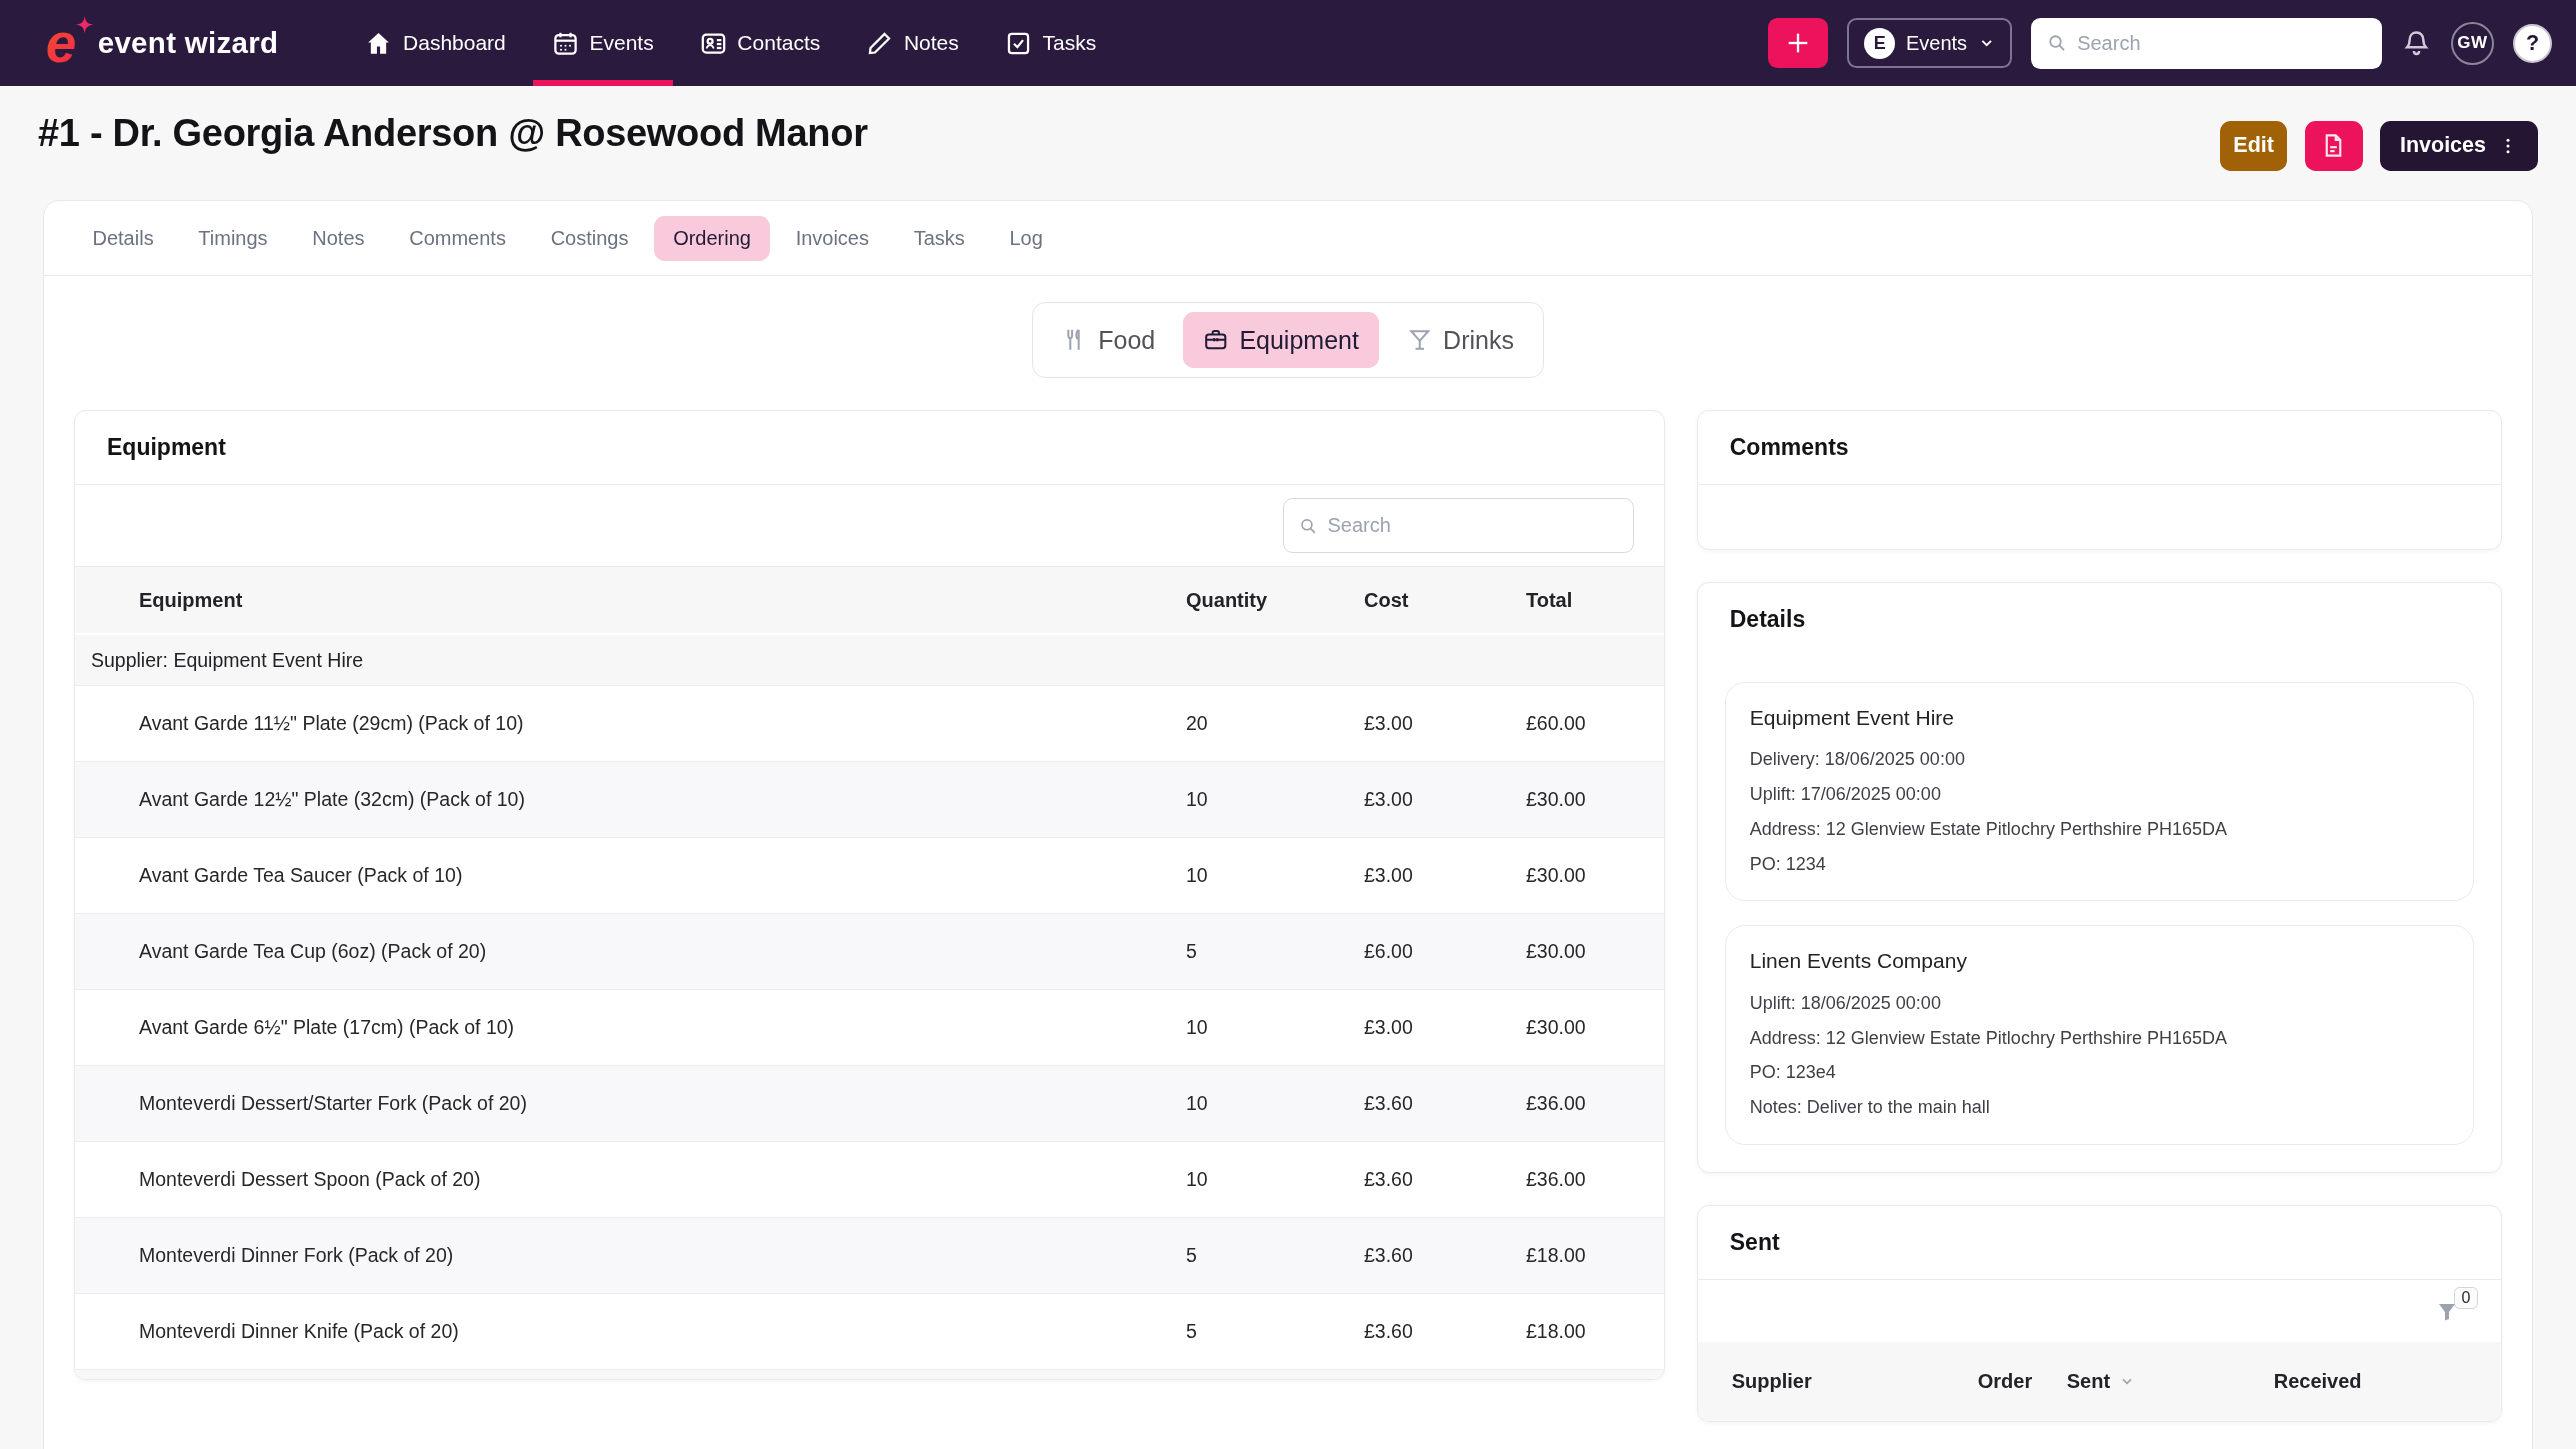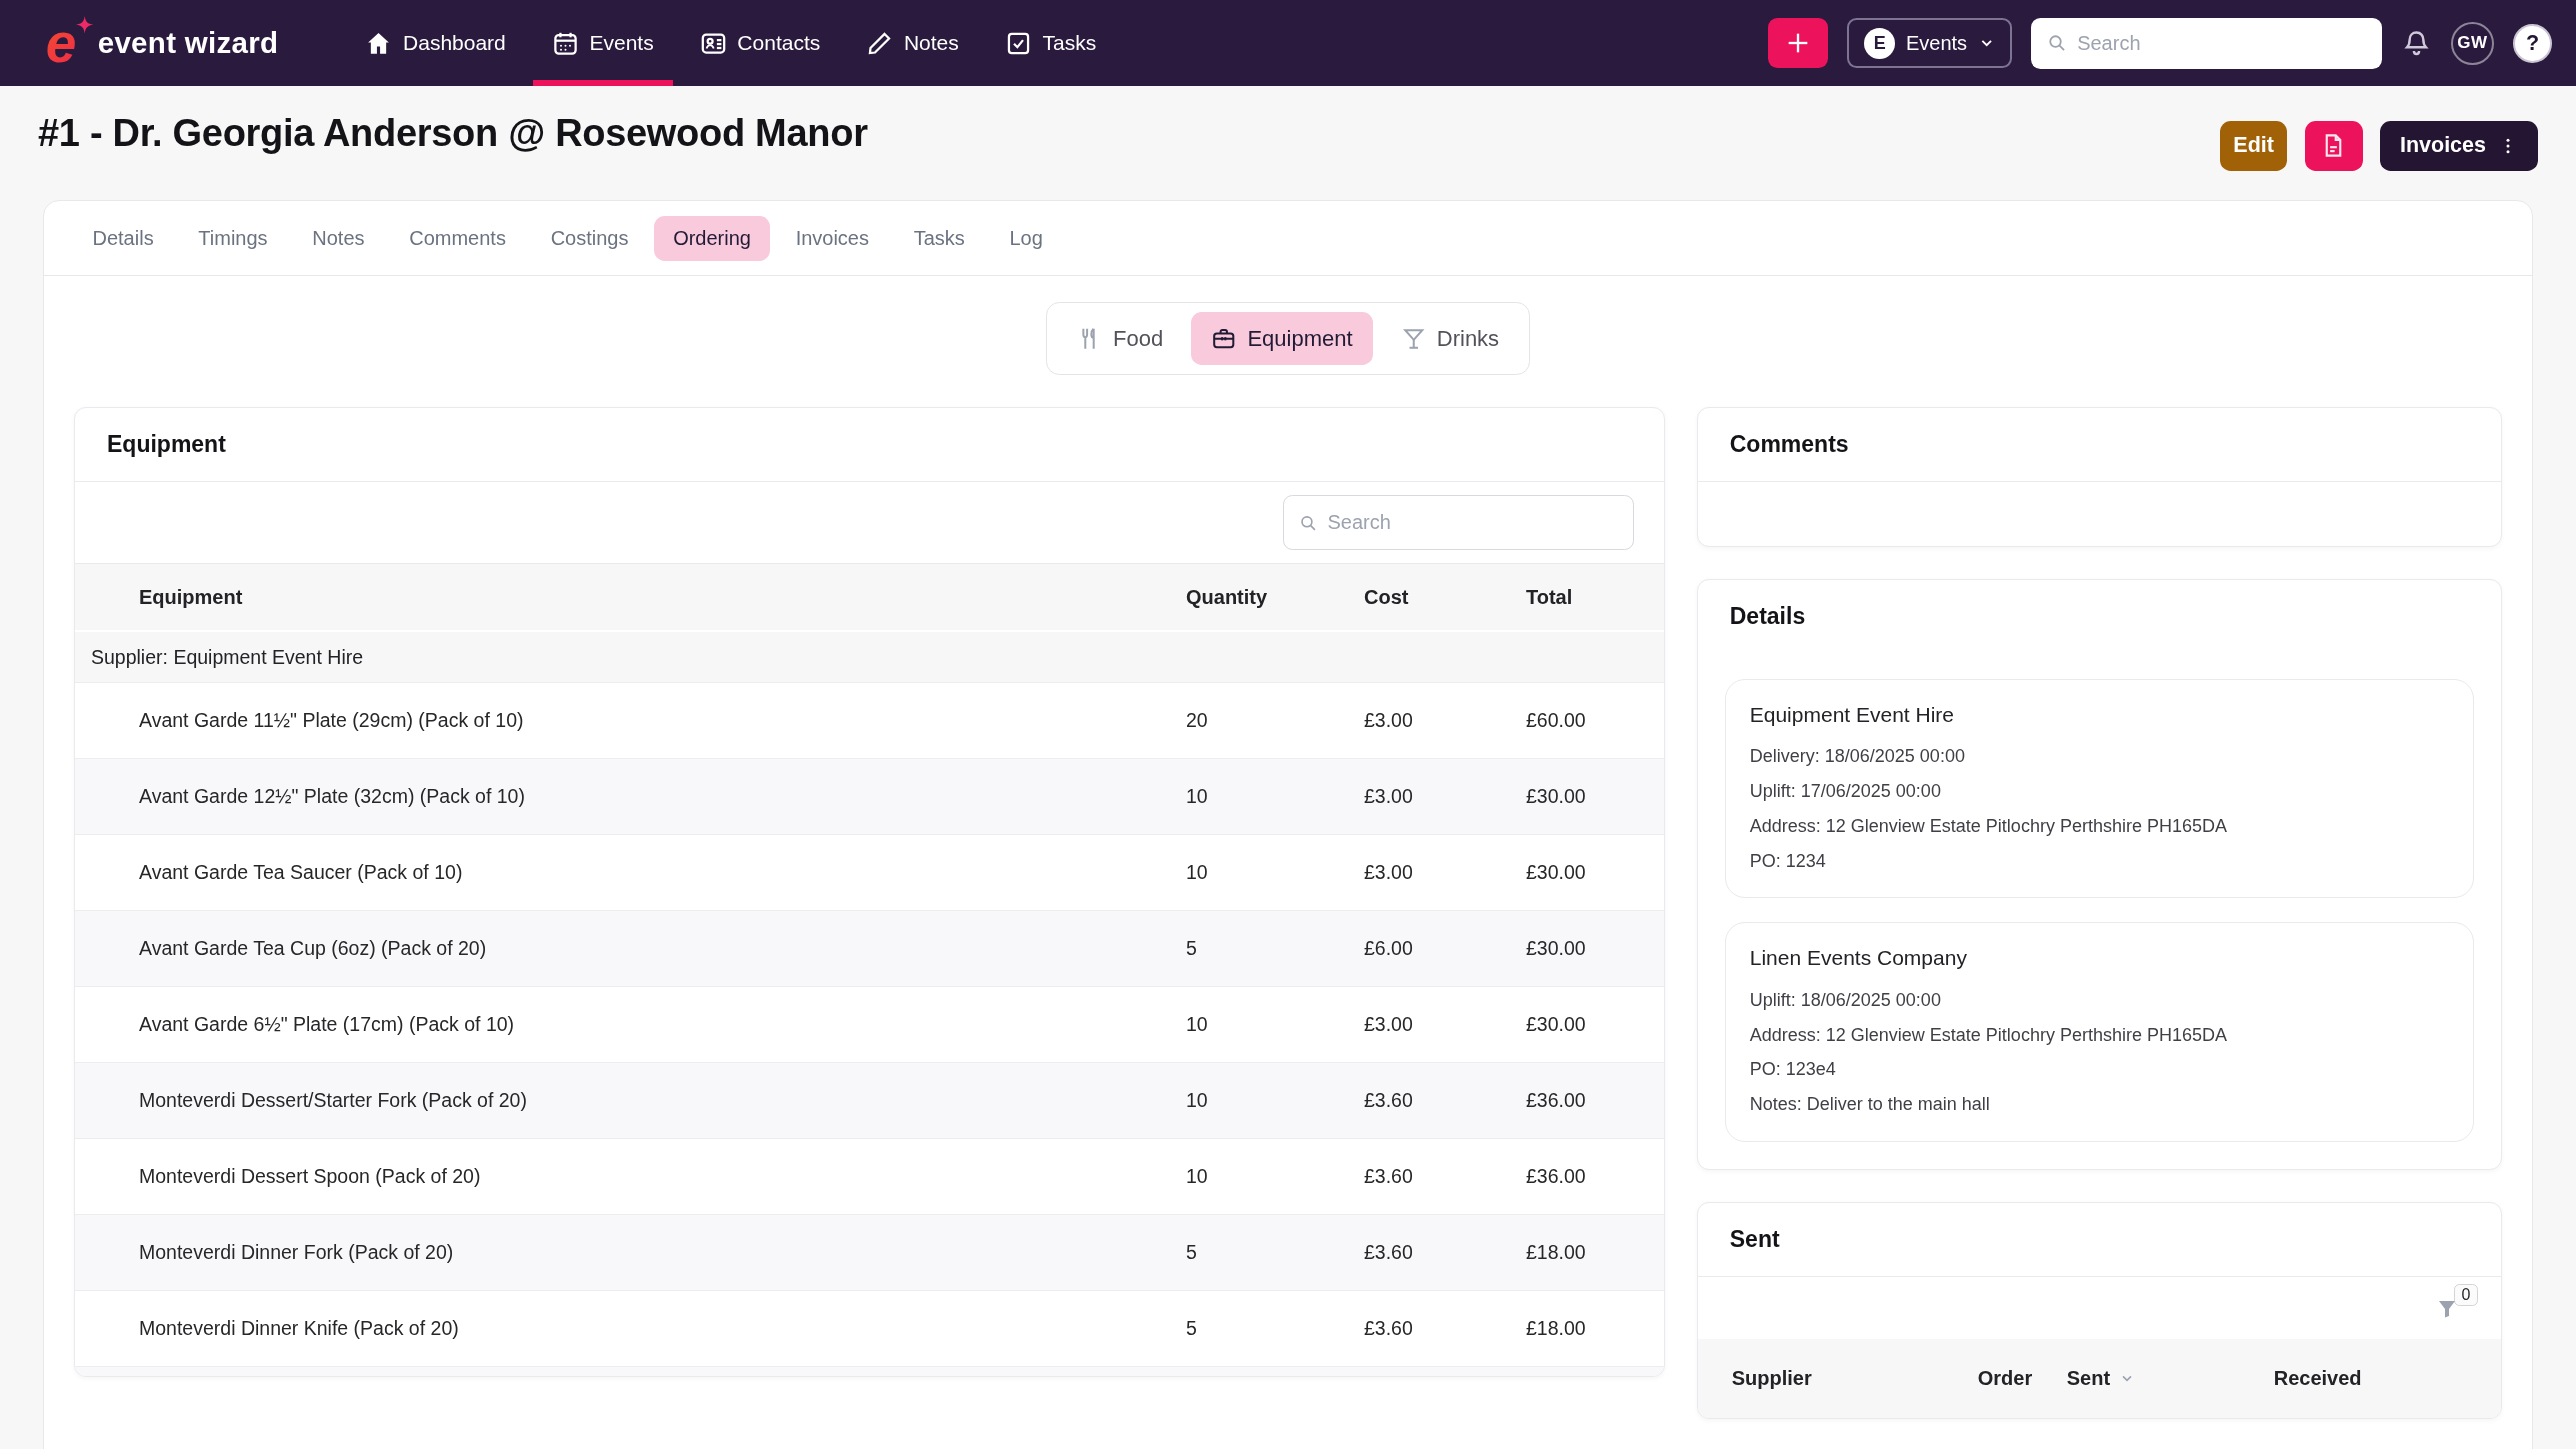--- a/index.html
+++ b/index.html
@@ -42,21 +42,21 @@
   .btn-reports { padding:0 20px; background:#241533; }
 
   
   .main-card { margin:29.5px 43px 0 43px; background:#fff; border:1.3px solid #e8e8ec; border-radius:16px 16px 0 0; height:1275px; }
   .tabs-row { height:75px; display:flex; align-items:center; padding:0 29.5px; gap:6.7px; border-bottom:1.3px solid #e8e8ec; }
   .tab { font-size:20px; color:#6b7280; padding:10.7px 19px; border-radius:10.7px; cursor:pointer; white-space:nowrap; }
   .tab.active { background:#f9c9dc; color:#221b35; }
 
   .seg-wrap { display:flex; justify-content:center; margin-top:25.5px; }
   .segmented { border:1.3px solid #e4e4e7; border-radius:13.4px; background:#fff; padding:9.4px; display:flex; gap:8px; }
-  .seg-item { display:flex; align-items:center; gap:10.7px; padding:13.4px 20px; border-radius:10.7px; font-size:22px; color:#52525b; cursor:pointer; }
+  .seg-item { display:flex; align-items:center; gap:10.7px; padding:13.4px 20px; border-radius:10.7px; font-size:25px; color:#52525b; cursor:pointer; }
   .seg-item svg { width:25.5px; height:25.5px; }
   .seg-item.active { background:#f9c9dc; color:#221b35; font-weight:500; }
 
   .columns { display:flex; gap:32px; margin:32px 30px 0 30px; align-items:flex-start; }
 
   .card { background:#fff; border:1.3px solid #e9e9ee; border-radius:12px; box-shadow:0 1.3px 5.4px rgba(20,20,30,.04); overflow:hidden; }
   .card-head { padding:23px 32px; }
   .card-title { font-size:23px; font-weight:700; color:#141418; }
   .card-divider { border-top:1.3px solid #e9e9ee; }
 

